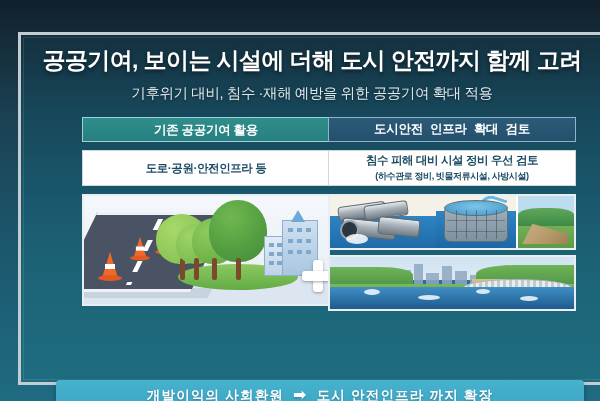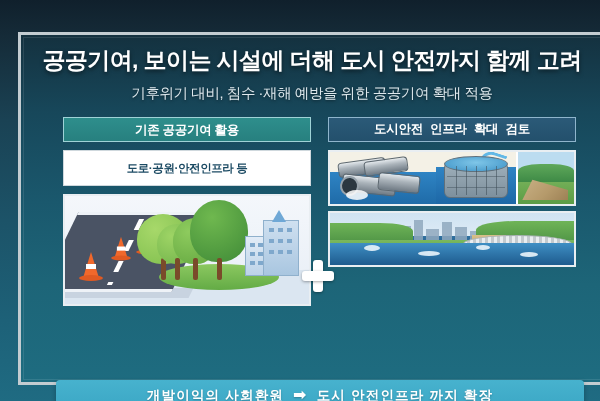--- a/index.html
+++ b/index.html
@@ -41,21 +41,21 @@
     position:absolute;left:0;right:0;top:49px;
     text-align:center;
     font-size:14.5px;color:#dfe9ee;
     letter-spacing:-0.4px;
     text-shadow:0 1px 3px rgba(0,0,0,.5);
     white-space:nowrap;
   }
 
   
   .col{position:absolute;top:82px;width:248px;}
-  .col-left{left:8px;padding-left:34px;}
+  .col-left{left:27px;padding-left:34px;}
   .col-right{left:307px;}
 
   .col-head{
     height:25px;line-height:25px;text-align:center;
     font-size:12.5px;font-weight:bold;color:#ffffff;
     letter-spacing:-0.3px;
     border:1px solid #9fd2d6;
     box-sizing:border-box;
     white-space:nowrap;
   }
@@ -322,20 +322,24 @@
 
     <div class="plus">
       <b></b>
         <i></i>
     </div>
 
     <div class="col col-right">
 
       <div class="col-head right">도시안전 인프라 확대 검토</div>
 
+      <div class="info-box right">
+        <div class="info-main">침수 피해 대비 시설 정비 우선 검토</div>
+        <div class="info-sub">(하수관로 정비, 빗물저류시설, 사방시설)</div>
+      </div>
 
       <div class="pic pic-right-top">
         <div class="scene-rt">
           <div class="rt-a">
             <div class="pipe p1"></div>
             <div class="pipe p2"></div>
             <div class="pipe p3"></div>
             <div class="pipe p4"></div>
             <div class="pipe-mouth"></div>
             <div class="splash"></div>

